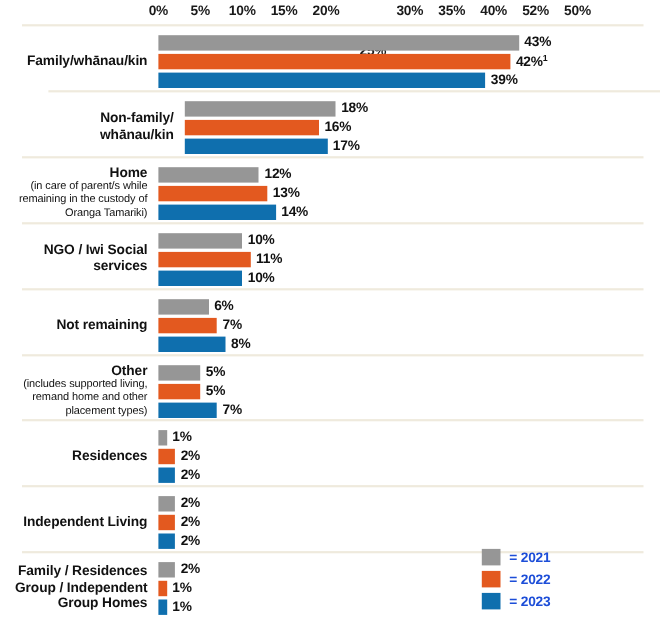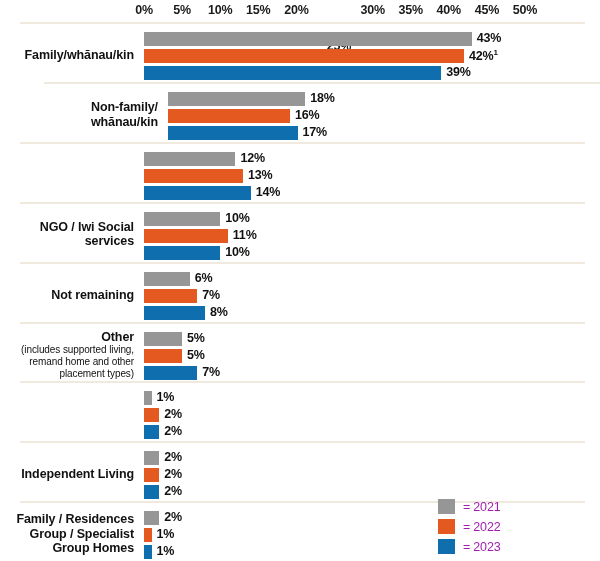--- a/index.html
+++ b/index.html
@@ -75,40 +75,40 @@
   .legend-item{
     display:flex;align-items:center;height:19px;margin-bottom:1px;
   }
   .legend-swatch{
     width:17px;height:15px;display:block;
   }
   .legend-swatch.s2021{background:#969696;}
   .legend-swatch.s2022{background:#e3591f;}
   .legend-swatch.s2023{background:#0f6fae;}
   .legend-text{
-    font-size:12.5px;font-weight:400;color:#a21caf;
+    font-size:12.5px;font-weight:700;color:#1d4ed8;
     margin-left:8px;white-space:nowrap;letter-spacing:-0.2px;
   }
 </style>
 </head>
 <body>
 
 <div id="chart-root">
 
   <div class="axis-row">
       <div class="axis-tick" style="left: 144px;">0%</div>
       <div class="axis-tick" style="left: 182.1px;">5%</div>
       <div class="axis-tick" style="left: 220.2px;">10%</div>
       <div class="axis-tick" style="left: 258.3px;">15%</div>
       <div class="axis-tick" style="left: 296.4px;">20%</div>
       <div class="axis-tick" style="left: 339px; margin-top: 36px;">25%</div>
       <div class="axis-tick" style="left: 372.6px;">30%</div>
       <div class="axis-tick" style="left: 410.7px;">35%</div>
       <div class="axis-tick" style="left: 448.8px;">40%</div>
-      <div class="axis-tick" style="left: 486.9px;">45%</div>
+      <div class="axis-tick" style="left: 486.9px;">52%</div>
       <div class="axis-tick" style="left: 525px;">50%</div>
     </div>
 
   <div id="groups-layer">
       <div class="group" style="top: 22px; height: 59.9px;">
         <div class="sep" style="top: 0px;"></div>
         <div class="glabel" style="top: 26px; text-align: right;">
           <span class="main">Family/whānau/kin</span>
         </div>
         <div class="bars" style="top: 10px;">
@@ -142,20 +142,24 @@
             <div class="vlabel" style="left: 126.92px;">16%</div>
           </div>
           <div class="barline">
             <div class="bar s2023" style="width: 129.54px;"></div>
             <div class="vlabel" style="left: 134.54px;">17%</div>
           </div>
         </div>
       </div>
       <div class="group" style="top: 141.8px; height: 59.9px;">
         <div class="sep" style="top: 0px;"></div>
+        <div class="glabel" style="top: 8px;">
+          <span class="main">Home</span>
+          <span class="sub">(in care of parent/s while remaining in the custody of Oranga Tamariki)</span>
+        </div>
         <div class="bars" style="top: 10px;">
           <div class="barline">
             <div class="bar s2021" style="width: 91.44px;"></div>
             <div class="vlabel" style="left: 96.44px;">12%</div>
           </div>
           <div class="barline">
             <div class="bar s2022" style="width: 99.06px;"></div>
             <div class="vlabel" style="left: 104.06px;">13%</div>
           </div>
           <div class="barline">
@@ -221,20 +225,23 @@
             <div class="vlabel" style="left: 43.1px;">5%</div>
           </div>
           <div class="barline">
             <div class="bar s2023" style="width: 53.34px;"></div>
             <div class="vlabel" style="left: 58.34px;">7%</div>
           </div>
         </div>
       </div>
       <div class="group" style="top: 381.4px; height: 59.9px;">
         <div class="sep" style="top: 0px;"></div>
+        <div class="glabel" style="top: 26px;">
+          <span class="main">Residences</span>
+        </div>
         <div class="bars" style="top: 10px;">
           <div class="barline">
             <div class="bar s2021" style="width: 7.62px;"></div>
             <div class="vlabel" style="left: 12.62px;">1%</div>
           </div>
           <div class="barline">
             <div class="bar s2022" style="width: 15.24px;"></div>
             <div class="vlabel" style="left: 20.24px;">2%</div>
           </div>
           <div class="barline">
@@ -260,21 +267,21 @@
           <div class="barline">
             <div class="bar s2023" style="width: 15.24px;"></div>
             <div class="vlabel" style="left: 20.24px;">2%</div>
           </div>
         </div>
       </div>
       <div class="group" style="top: 501.2px; height: 59.9px;">
         <div class="sep" style="top: 0px;"></div>
         <div class="glabel" style="top: 11px;">
           <span class="main">Family / Residences</span>
-          <span class="main">Group / Specialist</span>
+          <span class="main">Group / Independent</span>
           <span class="main">Group Homes</span>
         </div>
         <div class="bars" style="top: 10px;">
           <div class="barline">
             <div class="bar s2021" style="width: 15.24px;"></div>
             <div class="vlabel" style="left: 20.24px;">2%</div>
           </div>
           <div class="barline">
             <div class="bar s2022" style="width: 7.62px;"></div>
             <div class="vlabel" style="left: 12.62px;">1%</div>

